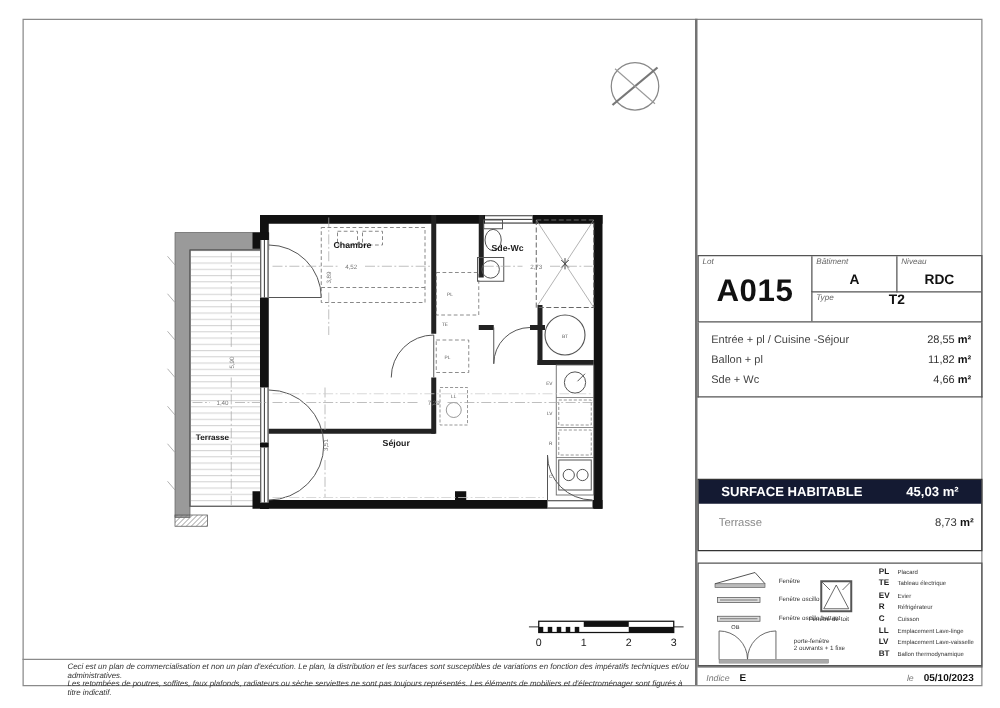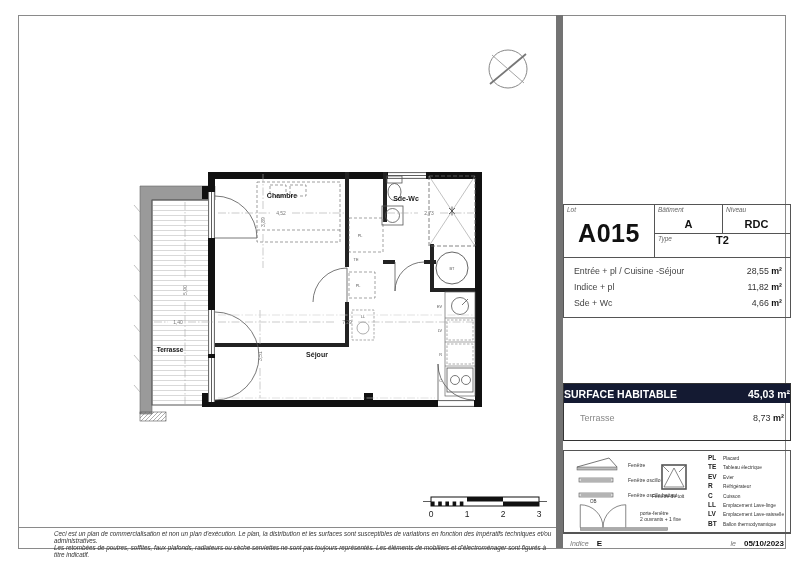--- a/index.html
+++ b/index.html
@@ -2,21 +2,21 @@
 <html><head>
 <meta charset="utf-8">
 <style>
   html,body{margin:0;padding:0;background:#fff;}
   .page{position:relative;width:800px;height:566px;background:#fff;
         font-family:"Liberation Sans",sans-serif;color:#222;overflow:hidden;}
   .sheet-border{position:absolute;left:18px;top:15px;width:766px;height:532px;
         border:1px solid #8a8a8a;}
   
   .right-col{position:absolute;left:556px;top:15px;width:229px;height:533px;
-        border-left:7px solid #737373;box-sizing:border-box;}
+        border-left:2px solid #737373;box-sizing:border-box;}
   .titleblock{position:absolute;top:189px;left:0;width:228px;height:54px;
         border:1px solid #555;box-sizing:border-box;display:grid;
         grid-template-columns:90px 68px 1fr;grid-template-rows:29px 1fr;}
   .tb-cell{position:relative;box-sizing:border-box;}
   .tb-lbl{position:absolute;top:1px;left:3px;font-style:italic;font-size:6.5px;color:#666;}
   .cell-lot{grid-row:1/3;display:flex;align-items:center;justify-content:center;}
   .lot-value{font-size:25px;font-weight:bold;letter-spacing:.5px;color:#111;margin-top:4px;}
   .cell-bat{grid-row:1;grid-column:2;border-left:1px solid #555;border-bottom:1px solid #555;
         display:flex;align-items:flex-end;justify-content:center;}
   .cell-niv{grid-row:1;grid-column:3;border-left:1px solid #555;border-bottom:1px solid #555;
@@ -28,21 +28,21 @@
   .areas{position:absolute;top:243px;left:0;width:228px;height:60px;
         border:1px solid #555;border-top:none;box-sizing:border-box;
         padding:5px 8px 0 10px;}
   .area-row{display:flex;justify-content:space-between;font-size:8.8px;color:#444;
         line-height:16px;}
   .area-val{color:#333;text-align:right;}
   .unit{font-weight:bold;color:#111;}
   .surface-box{position:absolute;top:368px;left:0;width:228px;height:58px;
         border:1px solid #333;box-sizing:border-box;}
   .surface-bar{height:19px;background:#141a32;color:#fff;display:flex;
-        justify-content:space-between;align-items:center;padding:0 0;
+        justify-content:space-between;align-items:center;padding:0 18px;
         font-size:10.5px;font-weight:bold;}
   .terr-row{display:flex;justify-content:space-between;padding:10px 6px 0 16px;
         font-size:9px;color:#888;}
   .terr-row .area-val{color:#333;}
   
   .legend{position:absolute;top:435px;left:0;width:228px;height:83px;
         border:1px solid #555;box-sizing:border-box;}
   .leg-sym{position:absolute;}
   .leg-lbl{position:absolute;font-size:5px;color:#333;white-space:nowrap;}
   .ob-tag{position:absolute;font-size:4.5px;color:#333;}
@@ -294,21 +294,21 @@
         <span class="tb-val">T2</span>
       </div>
     </div>
 
     <div class="areas">
       <div class="area-row">
         <span>Entrée + pl / Cuisine -Séjour</span>
         <span class="area-val"><span>28,55</span> <span class="unit">m²</span></span>
       </div>
       <div class="area-row">
-        <span>Indice + pl</span>
+        <span>Ballon + pl</span>
         <span class="area-val"><span>11,82</span> <span class="unit">m²</span></span>
       </div>
       <div class="area-row">
         <span>Sde + Wc</span>
         <span class="area-val"><span>4,66</span> <span class="unit">m²</span></span>
       </div>
     </div>
 
     <div class="surface-box">
       <div class="surface-bar">

